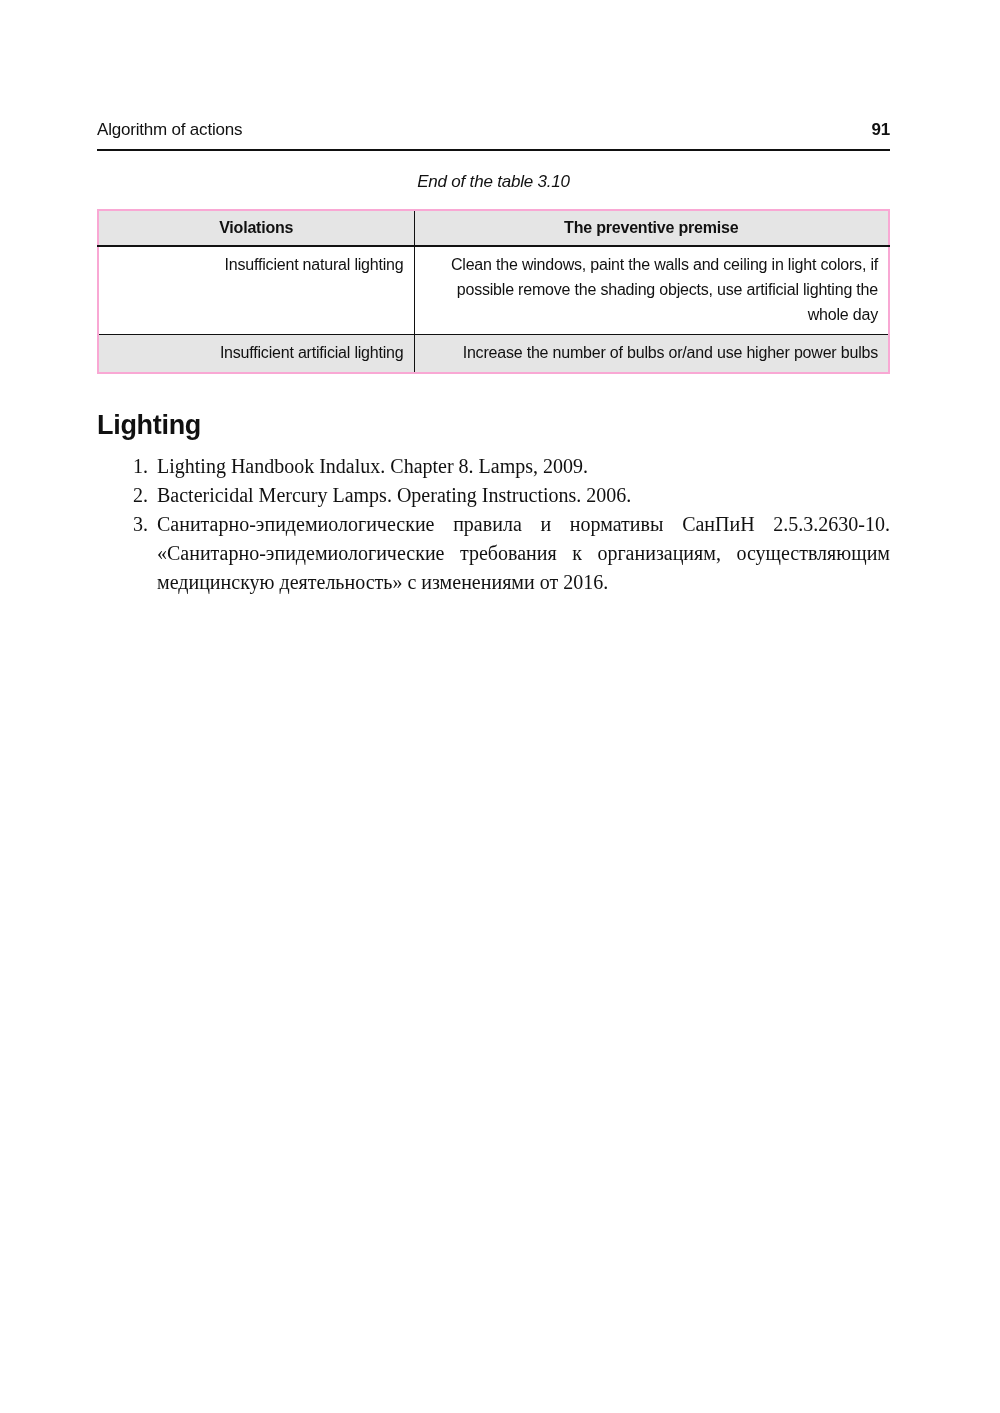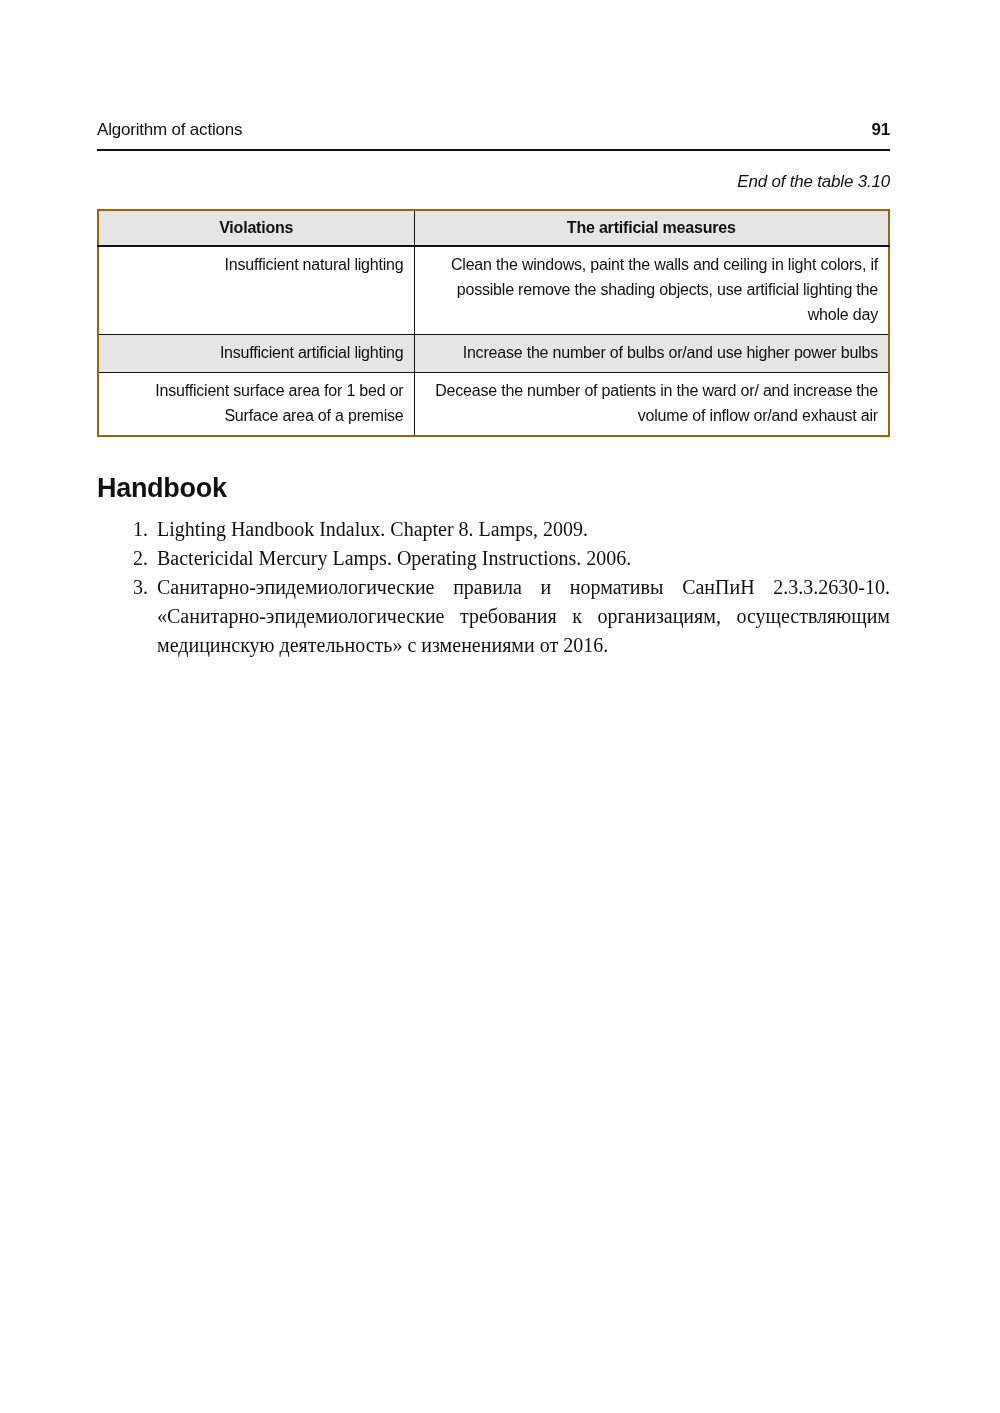--- a/index.html
+++ b/index.html
@@ -26,32 +26,32 @@
     align-items: baseline;
     border-bottom: 2px solid #111111;
     padding-bottom: 9px;
     font-size: 17px;
     letter-spacing: -0.2px;
   }
   .running-header .pageno { font-weight: bold; margin-top: 20px; }
   
   .table-caption {
     margin-top: 21px;
-    text-align: right;
+    text-align: center;
     font-style: italic;
     font-size: 17px;
     letter-spacing: -0.2px;
   }
   
   table.viol-table {
     margin-top: 17px;
     width: 100%;
     border-collapse: collapse;
     table-layout: fixed;
-    border: 2px solid #a16207;
+    border: 2px solid #f9a8d4;
   }
   table.viol-table col.c1 { width: 316px; }
   table.viol-table th {
     background: var(--row-shade, #e5e5e5);
     font-weight: bold;
     font-size: 16px;
     letter-spacing: -0.2px;
     text-align: center;
     padding: 8px 8px;
     border: 1.5px solid #111111;
@@ -99,49 +99,45 @@
   <div class="table-caption">End of the table 3.10</div>
 
   <table class="viol-table">
     <colgroup>
         <col class="c1">
         <col class="c2">
       </colgroup>
     <thead>
       <tr>
         <th>Violations</th>
-        <th>The artificial measures</th>
+        <th>The preventive premise</th>
       </tr>
     </thead>
     <tbody>
       <tr>
         <td>Insufficient natural lighting</td>
         <td>Clean the windows, paint the walls and ceiling in light col­ors, if possible remove the shading objects, use artificial lighting the whole day</td>
       </tr>
       <tr class="shaded">
         <td>Insufficient artificial lighting</td>
         <td>Increase the number of bulbs or/and use higher power bulbs</td>
       </tr>
-      <tr>
-        <td>Insufficient surface area for 1 bed or Surface area of a premise</td>
-        <td>Decease the number of patients in the ward or/ and in­crease the volume of inflow or/and exhaust air</td>
-      </tr>
     </tbody>
   </table>
 
-  <h1 class="ref-heading">Handbook</h1>
+  <h1 class="ref-heading">Lighting</h1>
 
   <ol class="ref-list">
     <li class="ref-item">
       <span class="num">1.</span>
       <span class="txt">Lighting Handbook Indalux. Chapter 8. Lamps, 2009.</span>
     </li>
     <li class="ref-item">
       <span class="num">2.</span>
       <span class="txt">Bactericidal Mercury Lamps. Operating Instructions. 2006.</span>
     </li>
     <li class="ref-item">
       <span class="num">3.</span>
-      <span class="txt">Санитарно-эпидемиологические правила и нормативы СанПиН 2.3.3.2630-10. «Санитарно-эпидемиологические требования к ор­ганизациям, осуществляющим медицинскую деятельность» с из­менениями от 2016.</span>
+      <span class="txt">Санитарно-эпидемиологические правила и нормативы СанПиН 2.5.3.2630-10. «Санитарно-эпидемиологические требования к ор­ганизациям, осуществляющим медицинскую деятельность» с из­менениями от 2016.</span>
     </li>
   </ol>
 
 </div>
 
 </body></html>

